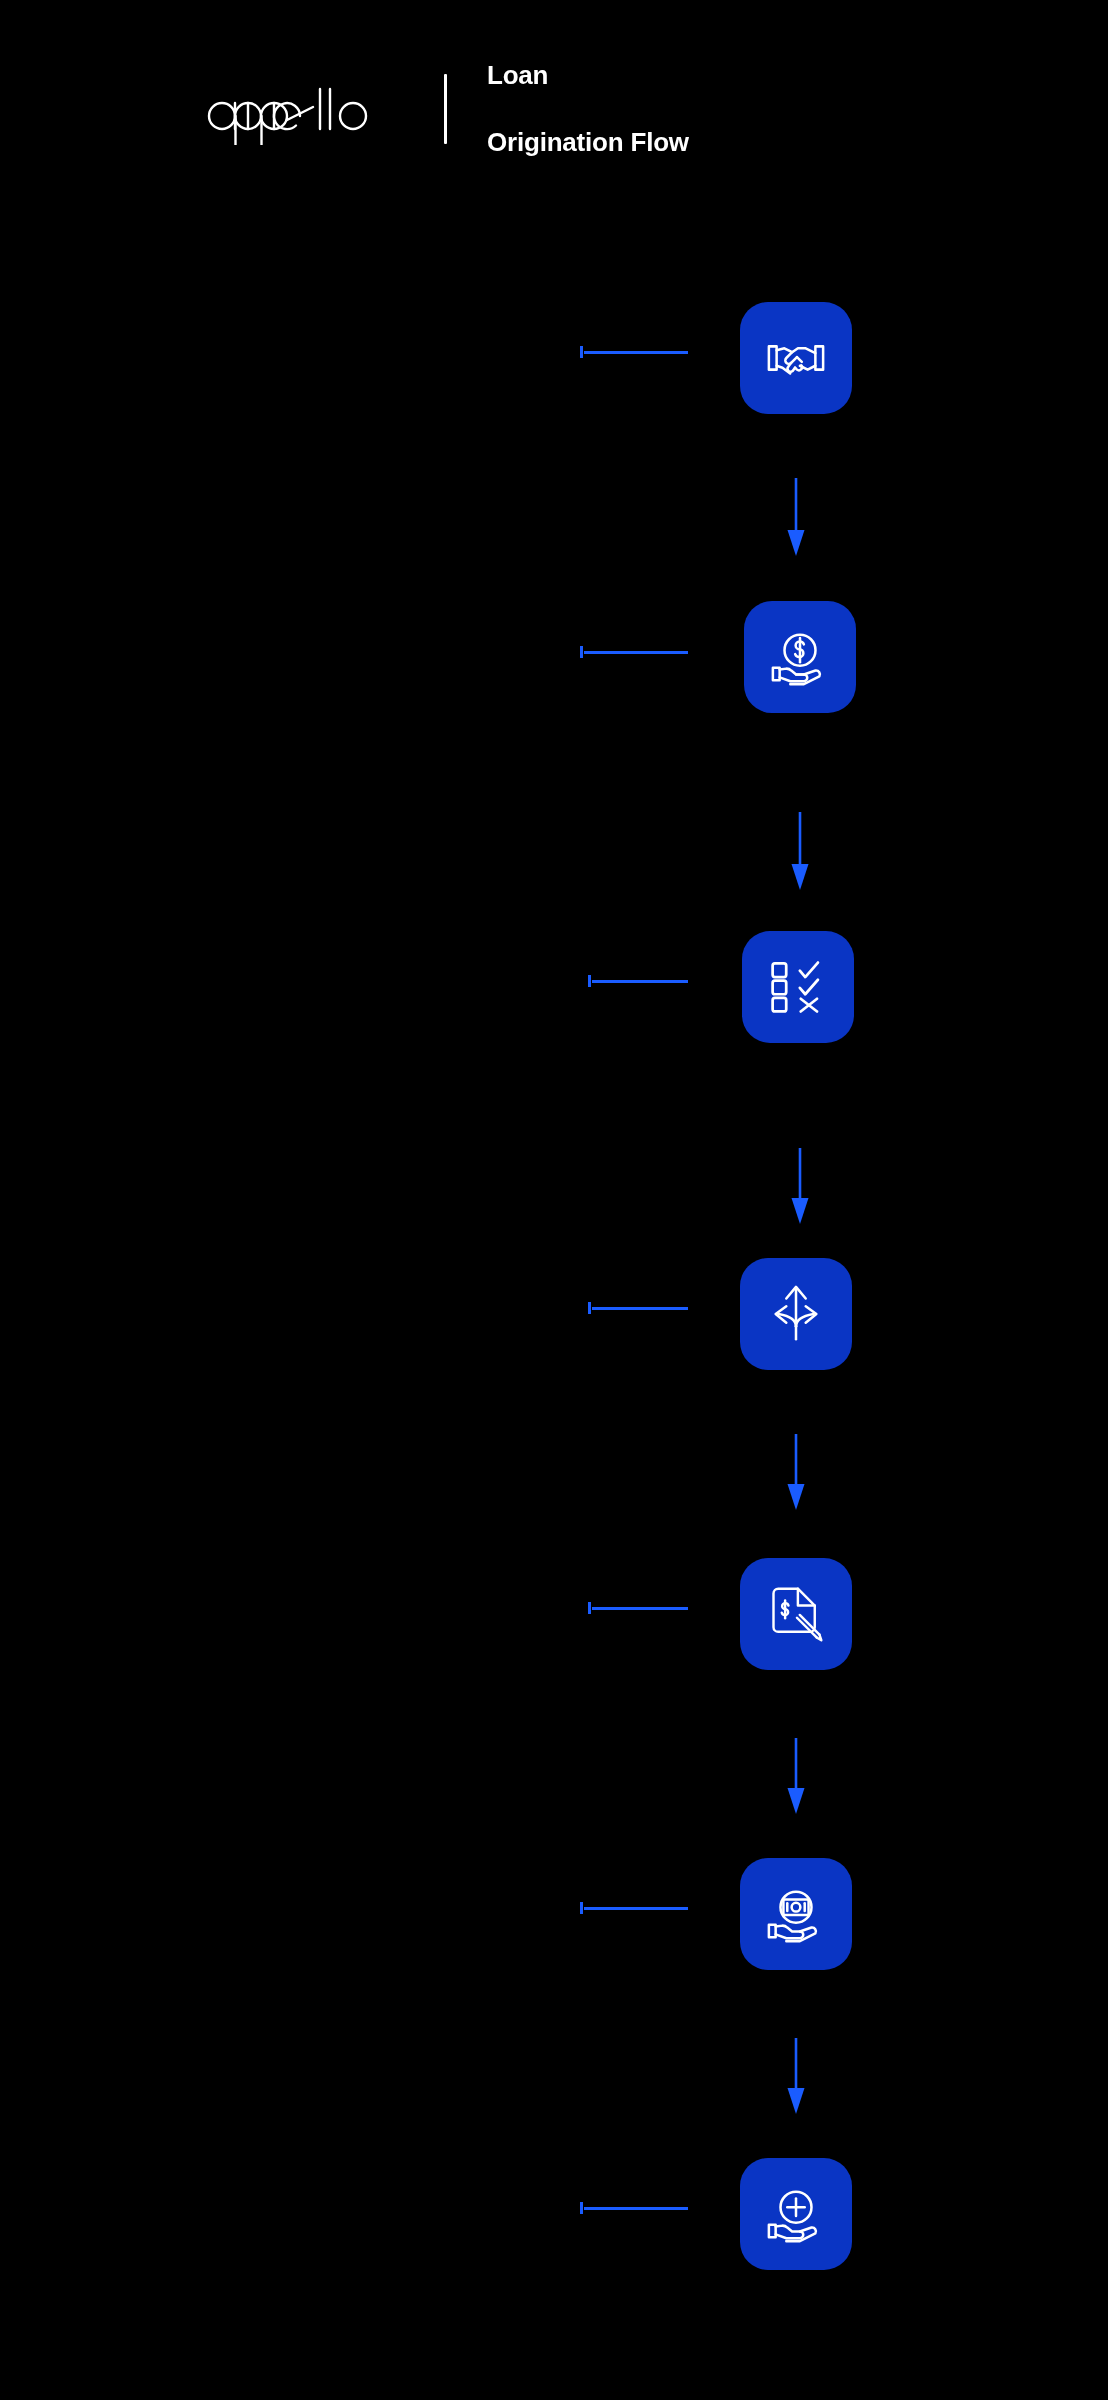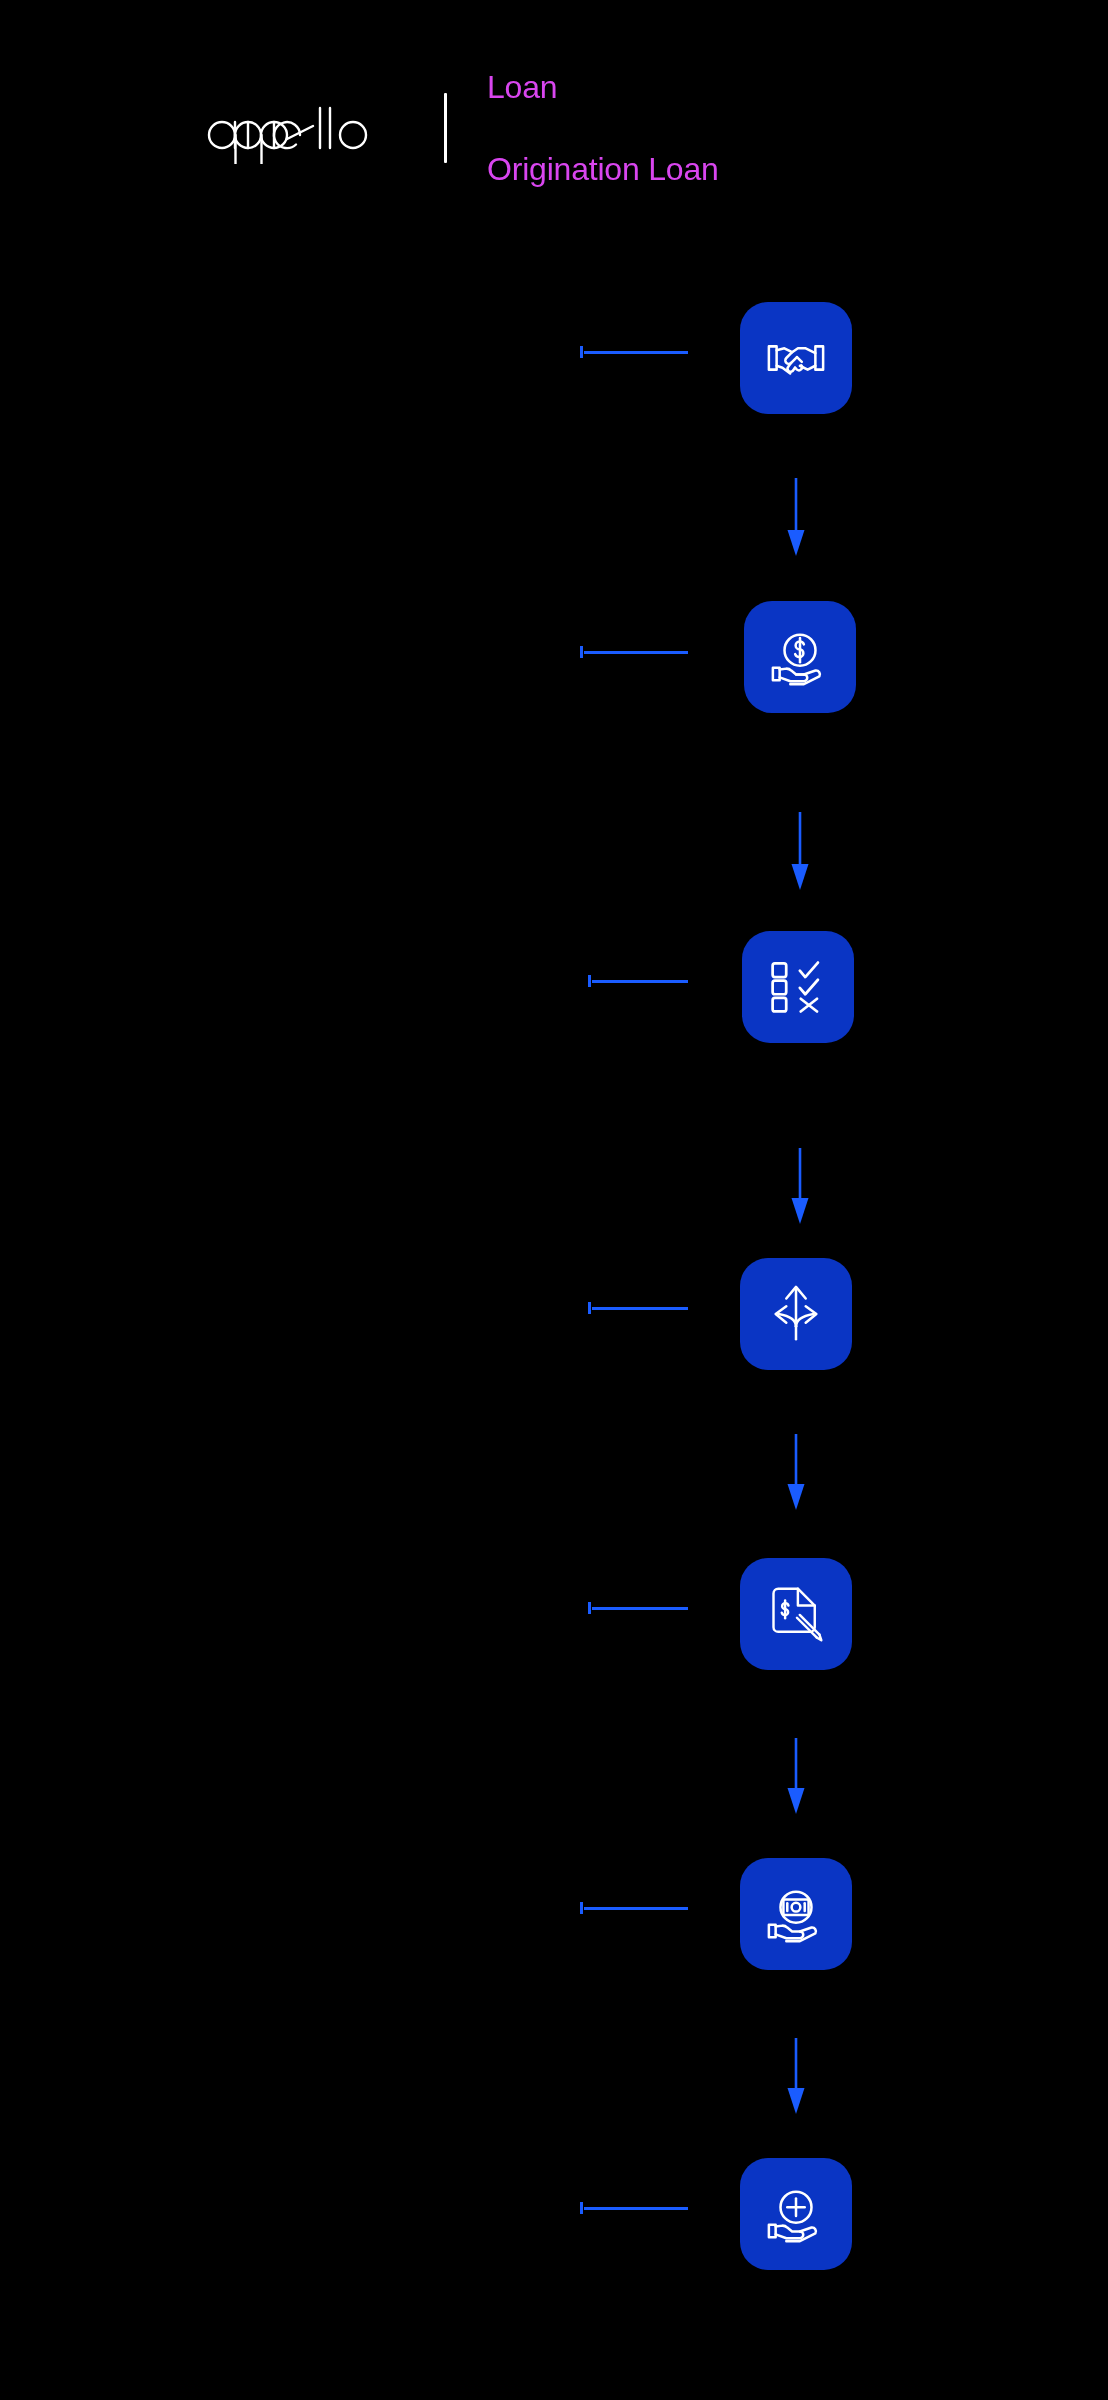--- a/index.html
+++ b/index.html
@@ -28,23 +28,23 @@
     width:208px;height:72px;
     display:block;
   }
   .divider{
     width:3px;height:70px;
     background:#ffffff;
     margin:0 40px 0 40px;
     border-radius:1px;
   }
   .title{
-    color:#d946ef;
-    font-weight:normal;
-    font-size:32px;
+    color:#ffffff;
+    font-weight:bold;
+    font-size:26px;
     line-height:1.28;
     letter-spacing:-0.2px;
     white-space:pre-line;
   }
   .title .line{display:block;}
 
   
   .flow{position:absolute;left:0;top:0;width:1108px;height:2400px;}
 
   .node{
@@ -112,21 +112,21 @@
           <path d="M134 16 L134 56"></path>
 
           <ellipse cx="157" cy="43" rx="13" ry="13"></ellipse>
         </svg>
       </div>
 
       <div class="divider"></div>
 
       <div class="title">
         <span class="line">Loan</span>
-        <span class="line">Origination Loan</span>
+        <span class="line">Origination Flow</span>
       </div>
 
     </div>
   </div>
 
   <div class="flow">
 
     <div class="connector" style="left:580px;top:346px;width:110px;">
       <span class="tick"></span>
       <span class="line" style="width:104px;"></span>

